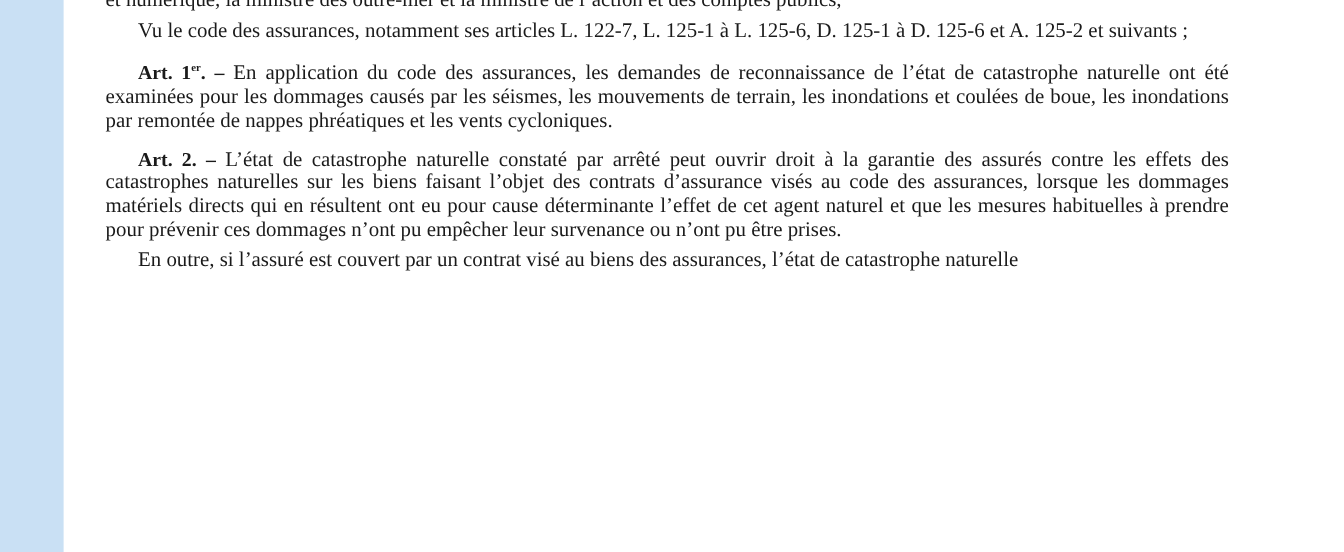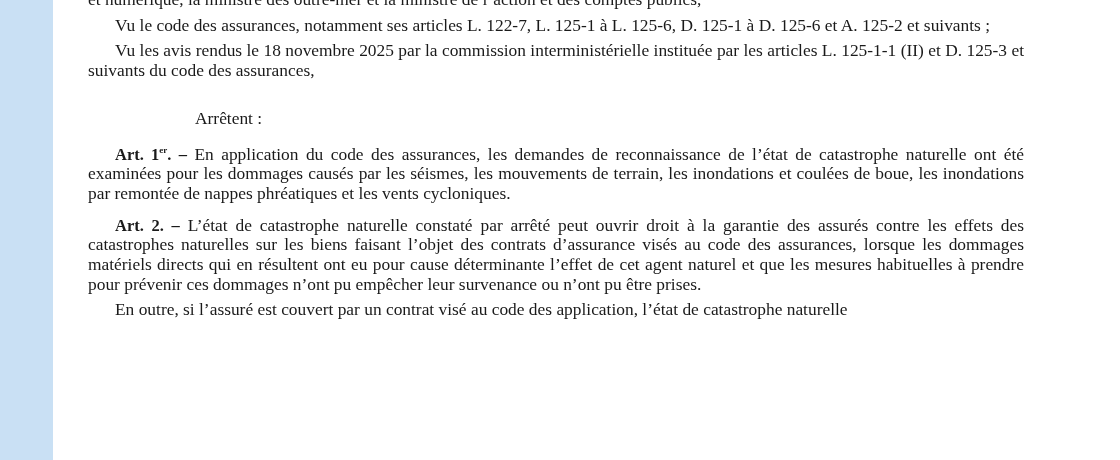--- a/index.html
+++ b/index.html
@@ -32,21 +32,19 @@
   .p.last { margin-top: 6px; }
 </style>
 </head>
 <body>
 
 <div class="side-strip"></div>
 
 <div class="page">
   <p class="p noindent-first">et numérique, la ministre des outre-mer et la ministre de l’action et des comptes publics,</p>
   <p class="p gap-s">Vu le code des assurances, notamment ses articles L. 122-7, L. 125-1 à L. 125-6, D. 125-1 à D. 125-6 et A. 125-2 et suivants ;</p>
-  <p class="p gap-s">Vu les avis rendus le 18 novembre 2025 par la commission interministérielle instituée par les articles L. 125-1-1 (II) et D. 125-3 et suivants du code des assurances,</p>
 
-  <p class="p arretent">Arrêtent :</p>
 
   <p class="p gap-m"><span class="art-label"><span>Art. 1</span><sup>er</sup><span>. –</span></span> <span>En application du code des assurances, les demandes de reconnaissance de l’état de catastrophe naturelle ont été examinées pour les dommages causés par les séismes, les mouvements de terrain, les inondations et coulées de boue, les inondations par remontée de nappes phréatiques et les vents cycloniques.</span></p>
 
   <p class="p gap-m"><span class="art-label"><span>Art. 2</span><span>. –</span></span> <span>L’état de catastrophe naturelle constaté par arrêté peut ouvrir droit à la garantie des assurés contre les effets des catastrophes naturelles sur les biens faisant l’objet des contrats d’assurance visés au code des assurances, lorsque les dommages matériels directs qui en résultent ont eu pour cause déterminante l’effet de cet agent naturel et que les mesures habituelles à prendre pour prévenir ces dommages n’ont pu empêcher leur survenance ou n’ont pu être prises.</span></p>
-  <p class="p last">En outre, si l’assuré est couvert par un contrat visé au code des application, l’état de catastrophe naturelle</p>
+  <p class="p last">En outre, si l’assuré est couvert par un contrat visé au biens des assurances, l’état de catastrophe naturelle</p>
 </div>
 
 </body></html>

